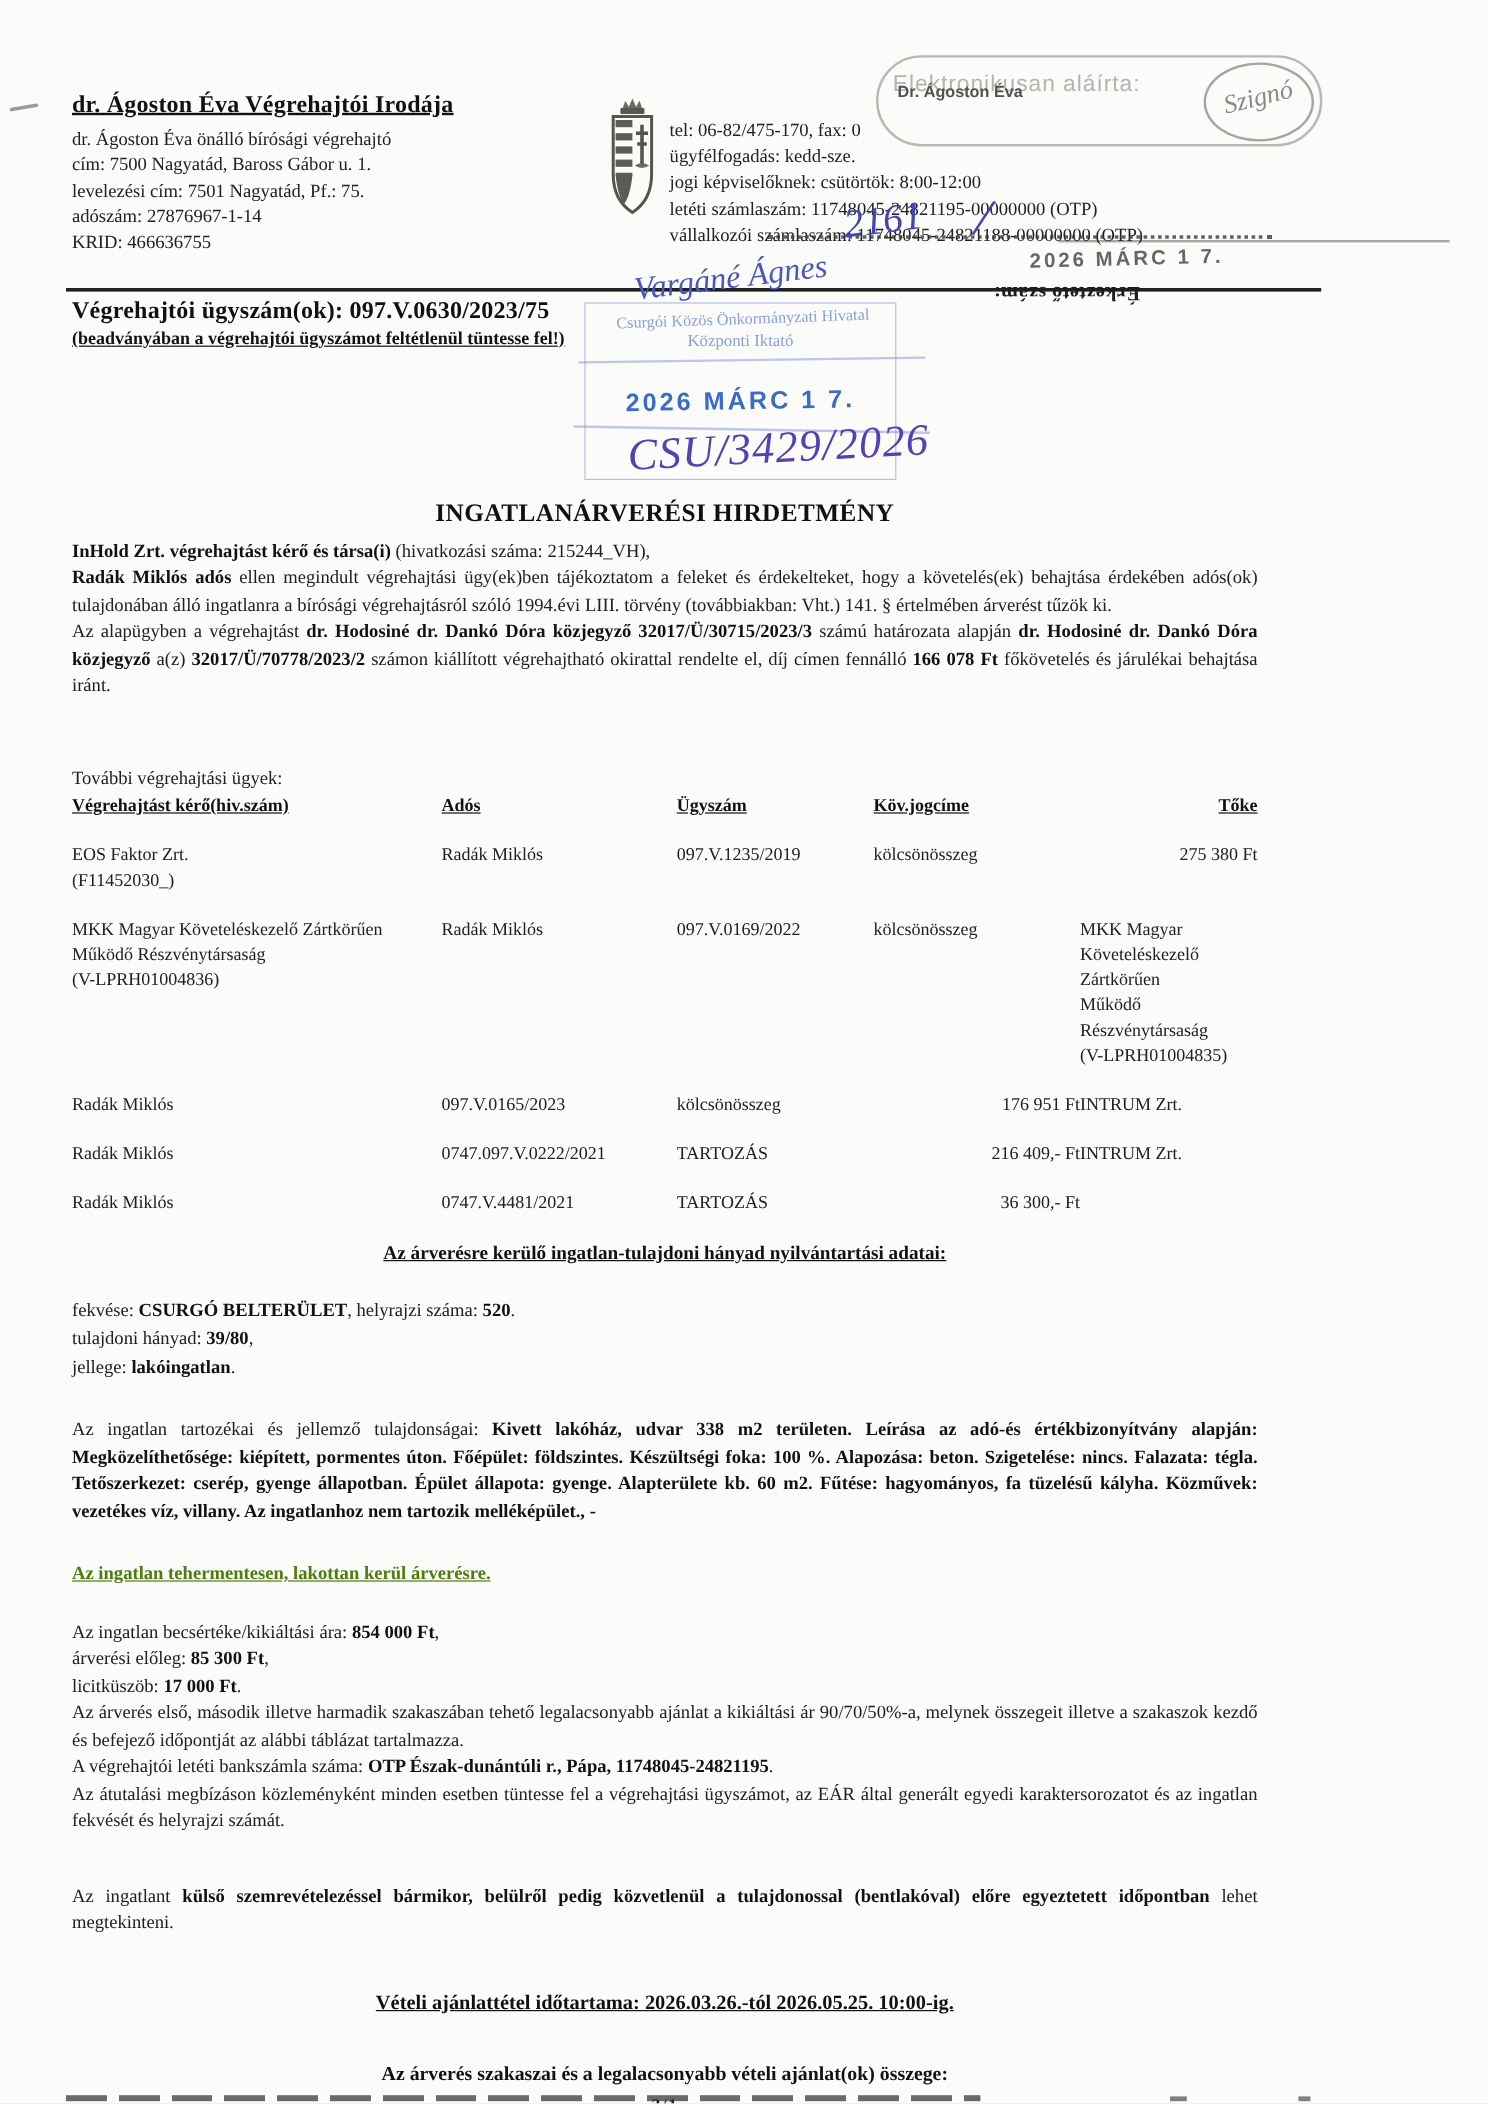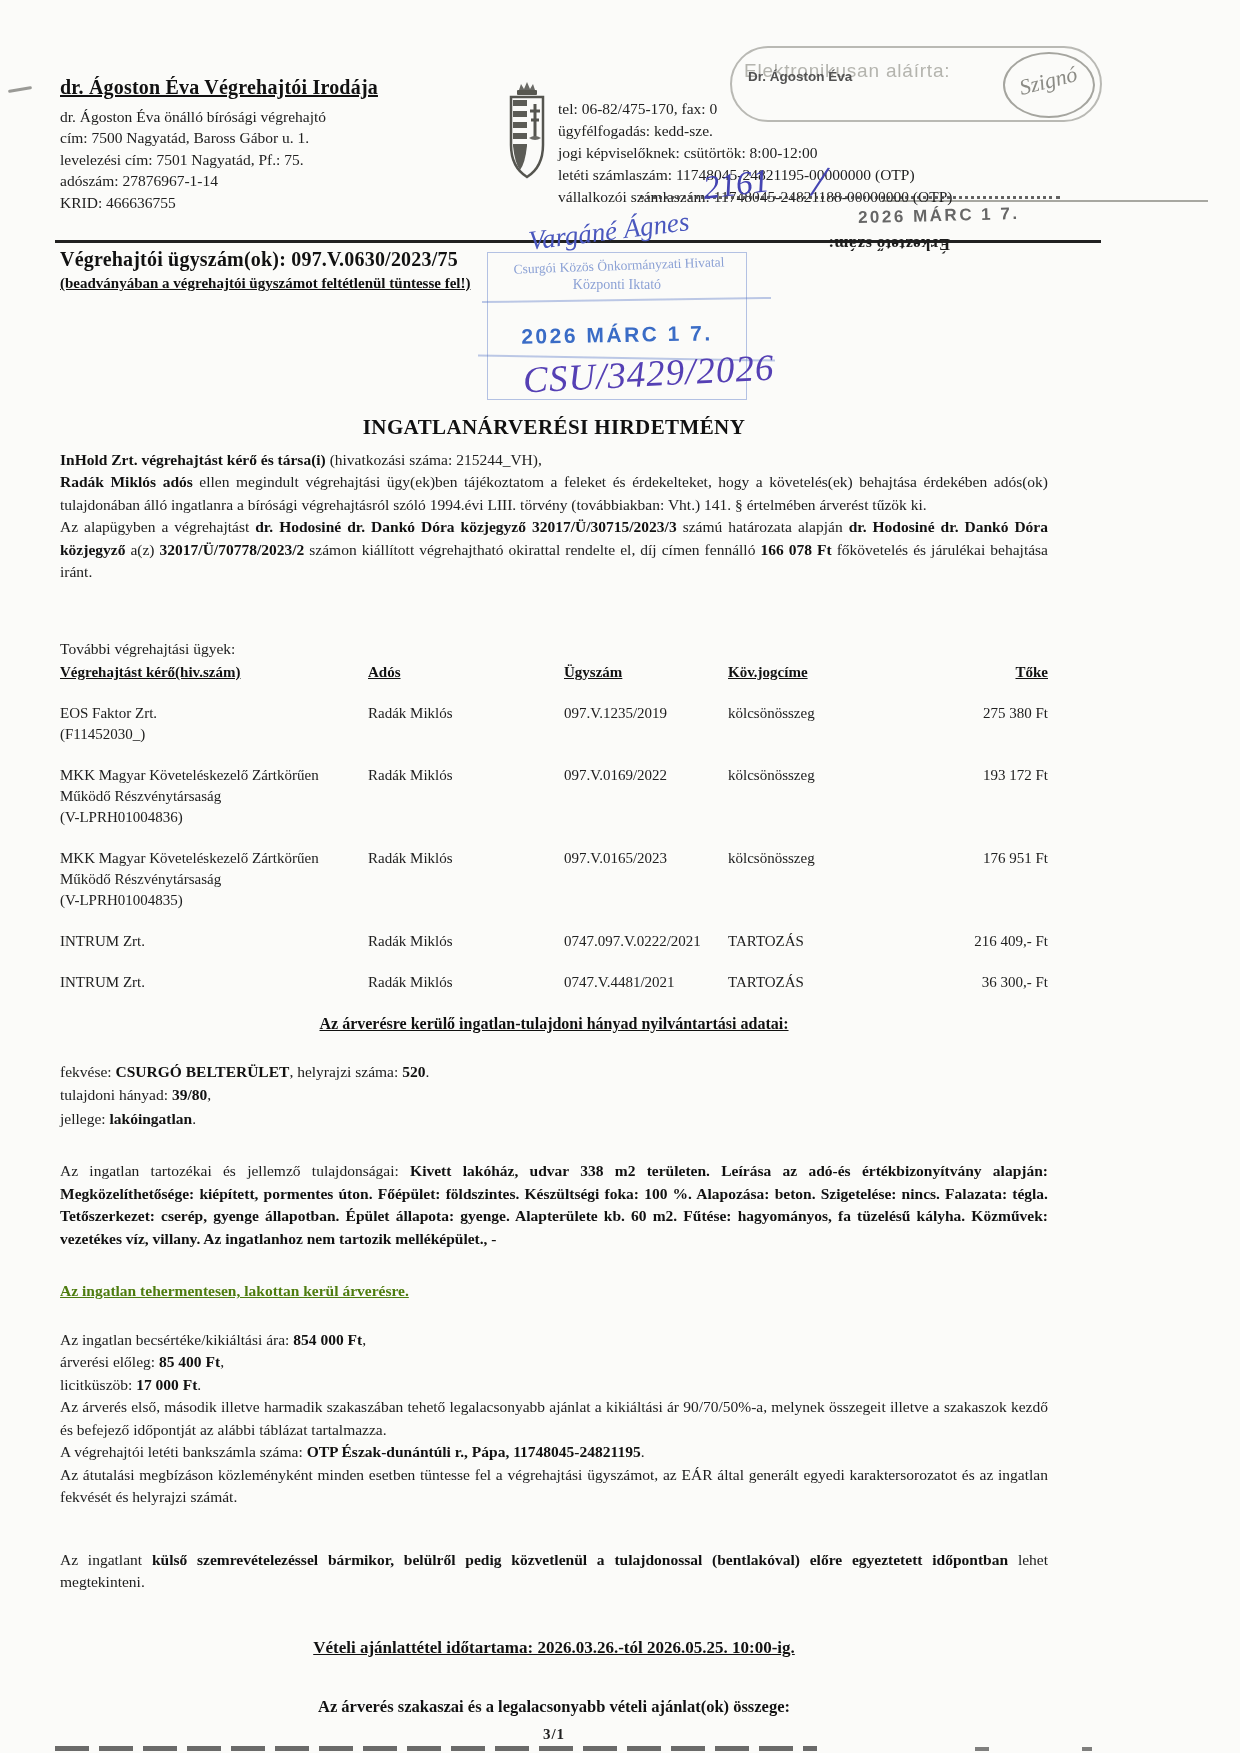--- a/index.html
+++ b/index.html
@@ -188,21 +188,20 @@
   <div class="cell-case">097.V.1235/2019</div>
   <div>kölcsönösszeg</div>
   <div class="cell-amount">275 380 Ft</div>
 
   <div class="cell-creditor">MKK Magyar Követeléskezelő Zártkörűen
 Működő Részvénytársaság
 (V-LPRH01004836)</div>
   <div>Radák Miklós</div>
   <div class="cell-case">097.V.0169/2022</div>
   <div>kölcsönösszeg</div>
-  <div class="cell-amount">193 172 Ft</div>
 
   <div class="cell-creditor">MKK Magyar Követeléskezelő Zártkörűen
 Működő Részvénytársaság
 (V-LPRH01004835)</div>
   <div>Radák Miklós</div>
   <div class="cell-case">097.V.0165/2023</div>
   <div>kölcsönösszeg</div>
   <div class="cell-amount">176 951 Ft</div>
 
   <div class="cell-creditor">INTRUM Zrt.</div>
@@ -225,21 +224,21 @@
       <p><span>tulajdoni hányad: </span><span class="b">39/80</span><span>,</span></p>
       <p><span>jellege: </span><span class="b">lakóingatlan</span><span>.</span></p>
     </div>
 
     <p class="features"><span>Az ingatlan tartozékai és jellemző tulajdonságai: </span><span class="b">Kivett lakóház, udvar 338 m2 területen. Leírása az adó-és értékbizonyítvány alapján: Megközelíthetősége: kiépített, pormentes úton. Főépület: földszintes. Készültségi foka: 100 %. Alapozása: beton. Szigetelése: nincs. Falazata: tégla.  Tetőszerkezet: cserép, gyenge állapotban. Épület állapota: gyenge. Alapterülete kb. 60 m2. Fűtése: hagyományos, fa tüzelésű kályha. Közművek: vezetékes víz, villany. Az ingatlanhoz nem tartozik melléképület., -</span></p>
 
     <p class="left-heading">Az ingatlan tehermentesen, lakottan kerül árverésre.</p>
 
     <div class="price-block">
       <p style="text-align:left;"><span>Az ingatlan becsértéke/kikiáltási ára: </span><span class="b">854 000 Ft</span><span>,</span></p>
-      <p style="text-align:left;"><span>árverési előleg: </span><span class="b">85 400 Ft</span><span>,</span></p>
+      <p style="text-align:left;"><span>árverési előleg: </span><span class="b">85 300 Ft</span><span>,</span></p>
       <p style="text-align:left;"><span>licitküszöb: </span><span class="b">17 000 Ft</span><span>.</span></p>
       <p><span>Az árverés első, második illetve harmadik szakaszában tehető legalacsonyabb ajánlat a kikiáltási ár 90/70/50%-a, melynek összegeit illetve a szakaszok kezdő és befejező időpontját az alábbi táblázat tartalmazza.</span></p>
       <p><span>A végrehajtói letéti bankszámla száma: </span><span class="b">OTP Észak-dunántúli r., Pápa, 11748045-24821195</span><span>.</span></p>
       <p><span>Az átutalási megbízáson közleményként minden esetben tüntesse fel a végrehajtási ügyszámot, az EÁR által generált egyedi karaktersorozatot és az ingatlan fekvését és helyrajzi számát.</span></p>
     </div>
 
     <p class="viewing"><span>Az ingatlant </span><span class="b">külső szemrevételezéssel bármikor, belülről pedig közvetlenül a tulajdonossal (bentlakóval) előre egyeztetett időpontban</span><span> lehet megtekinteni.</span></p>
 
     <p class="c-bold offer-period">Vételi ajánlattétel időtartama: 2026.03.26.-tól 2026.05.25. 10:00-ig.</p>
 

